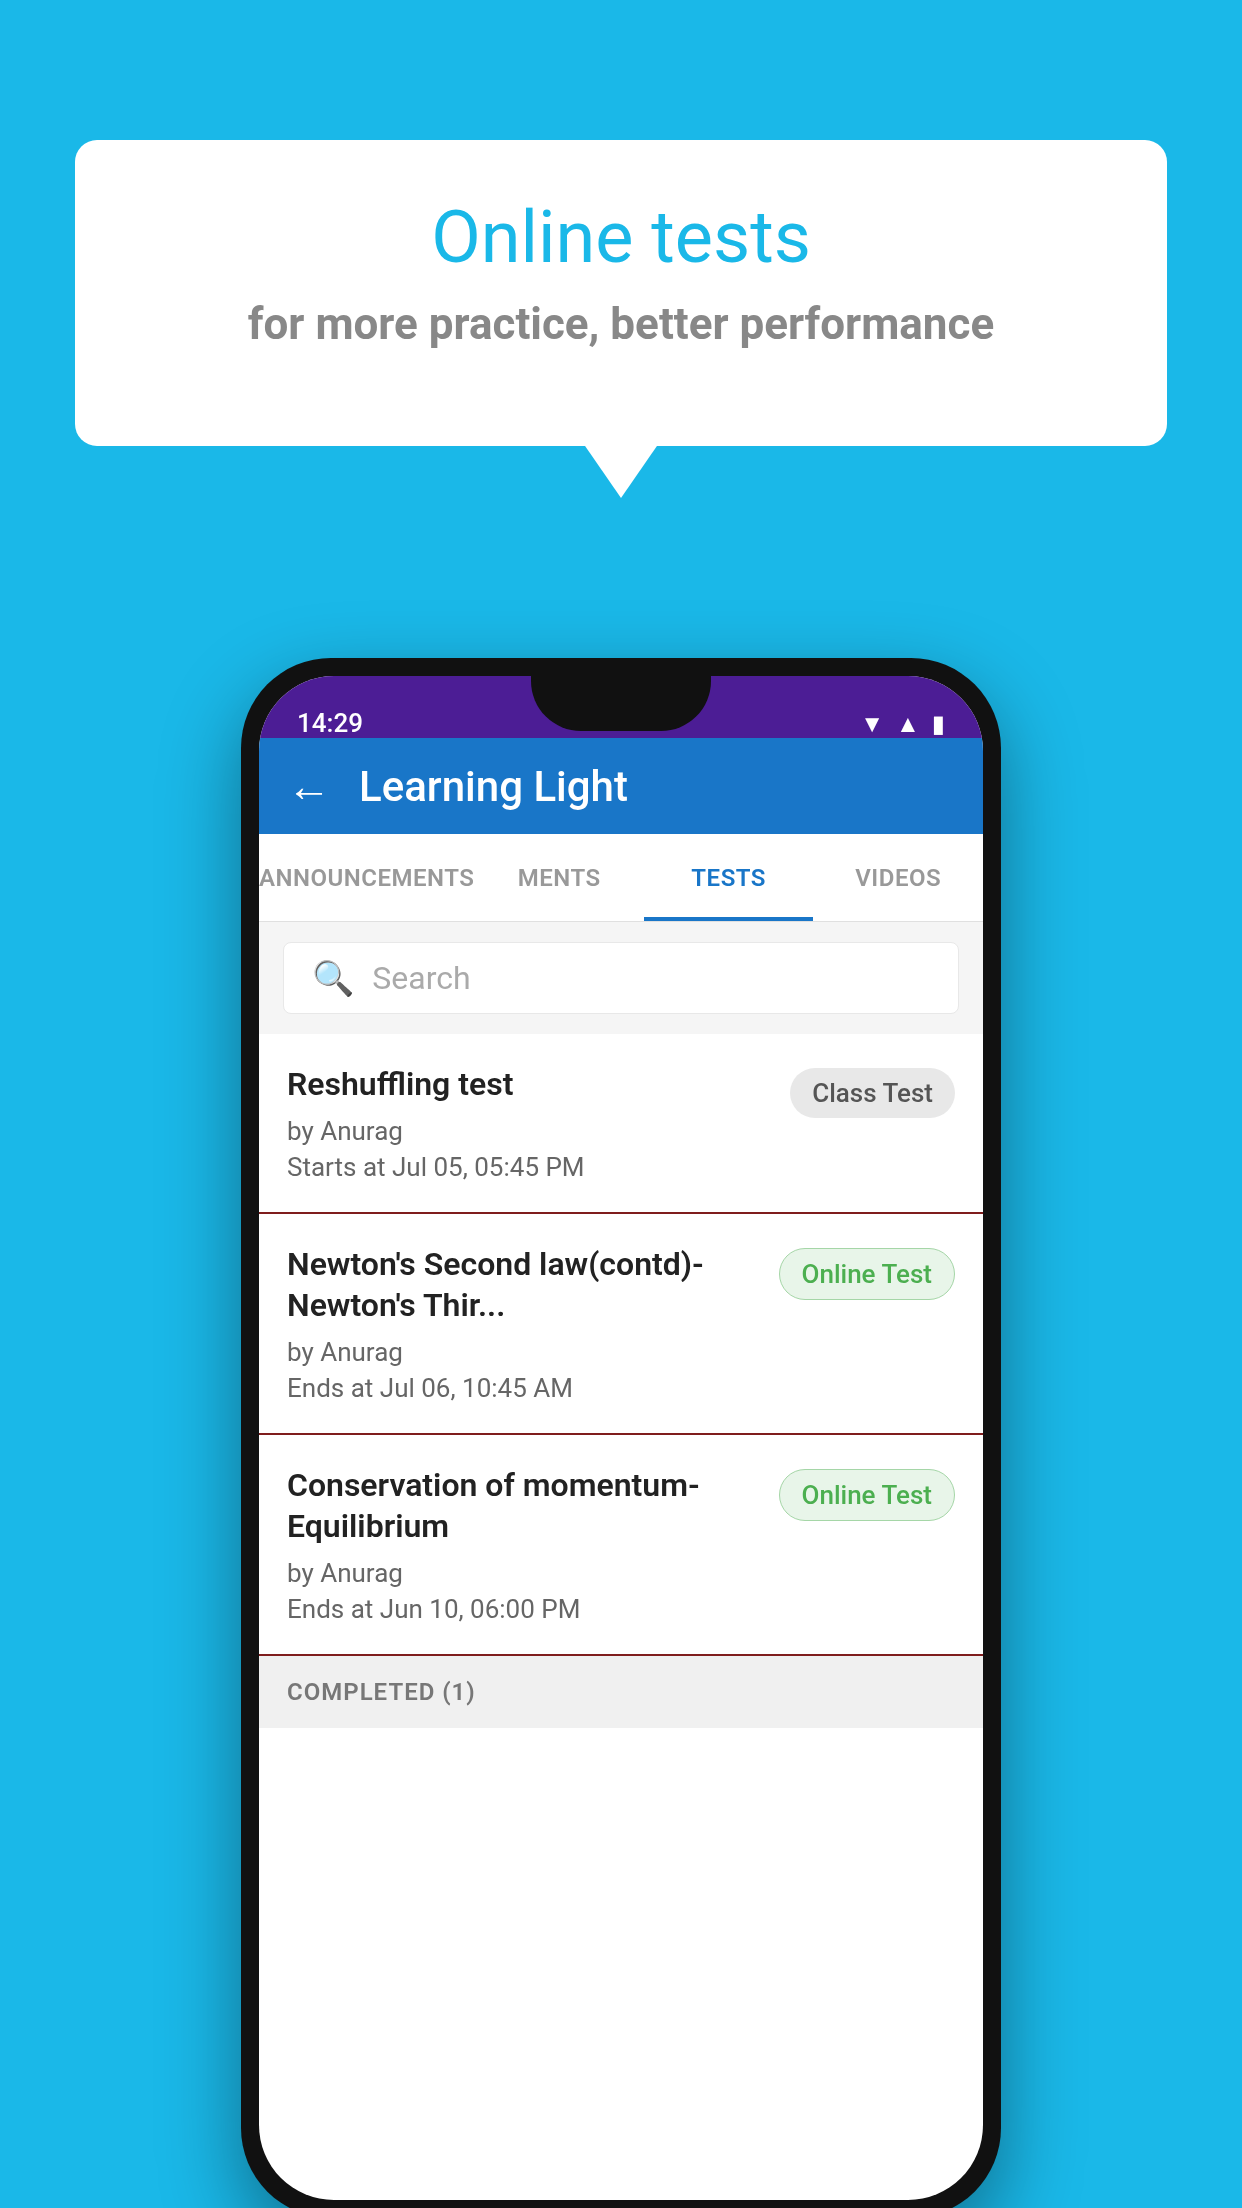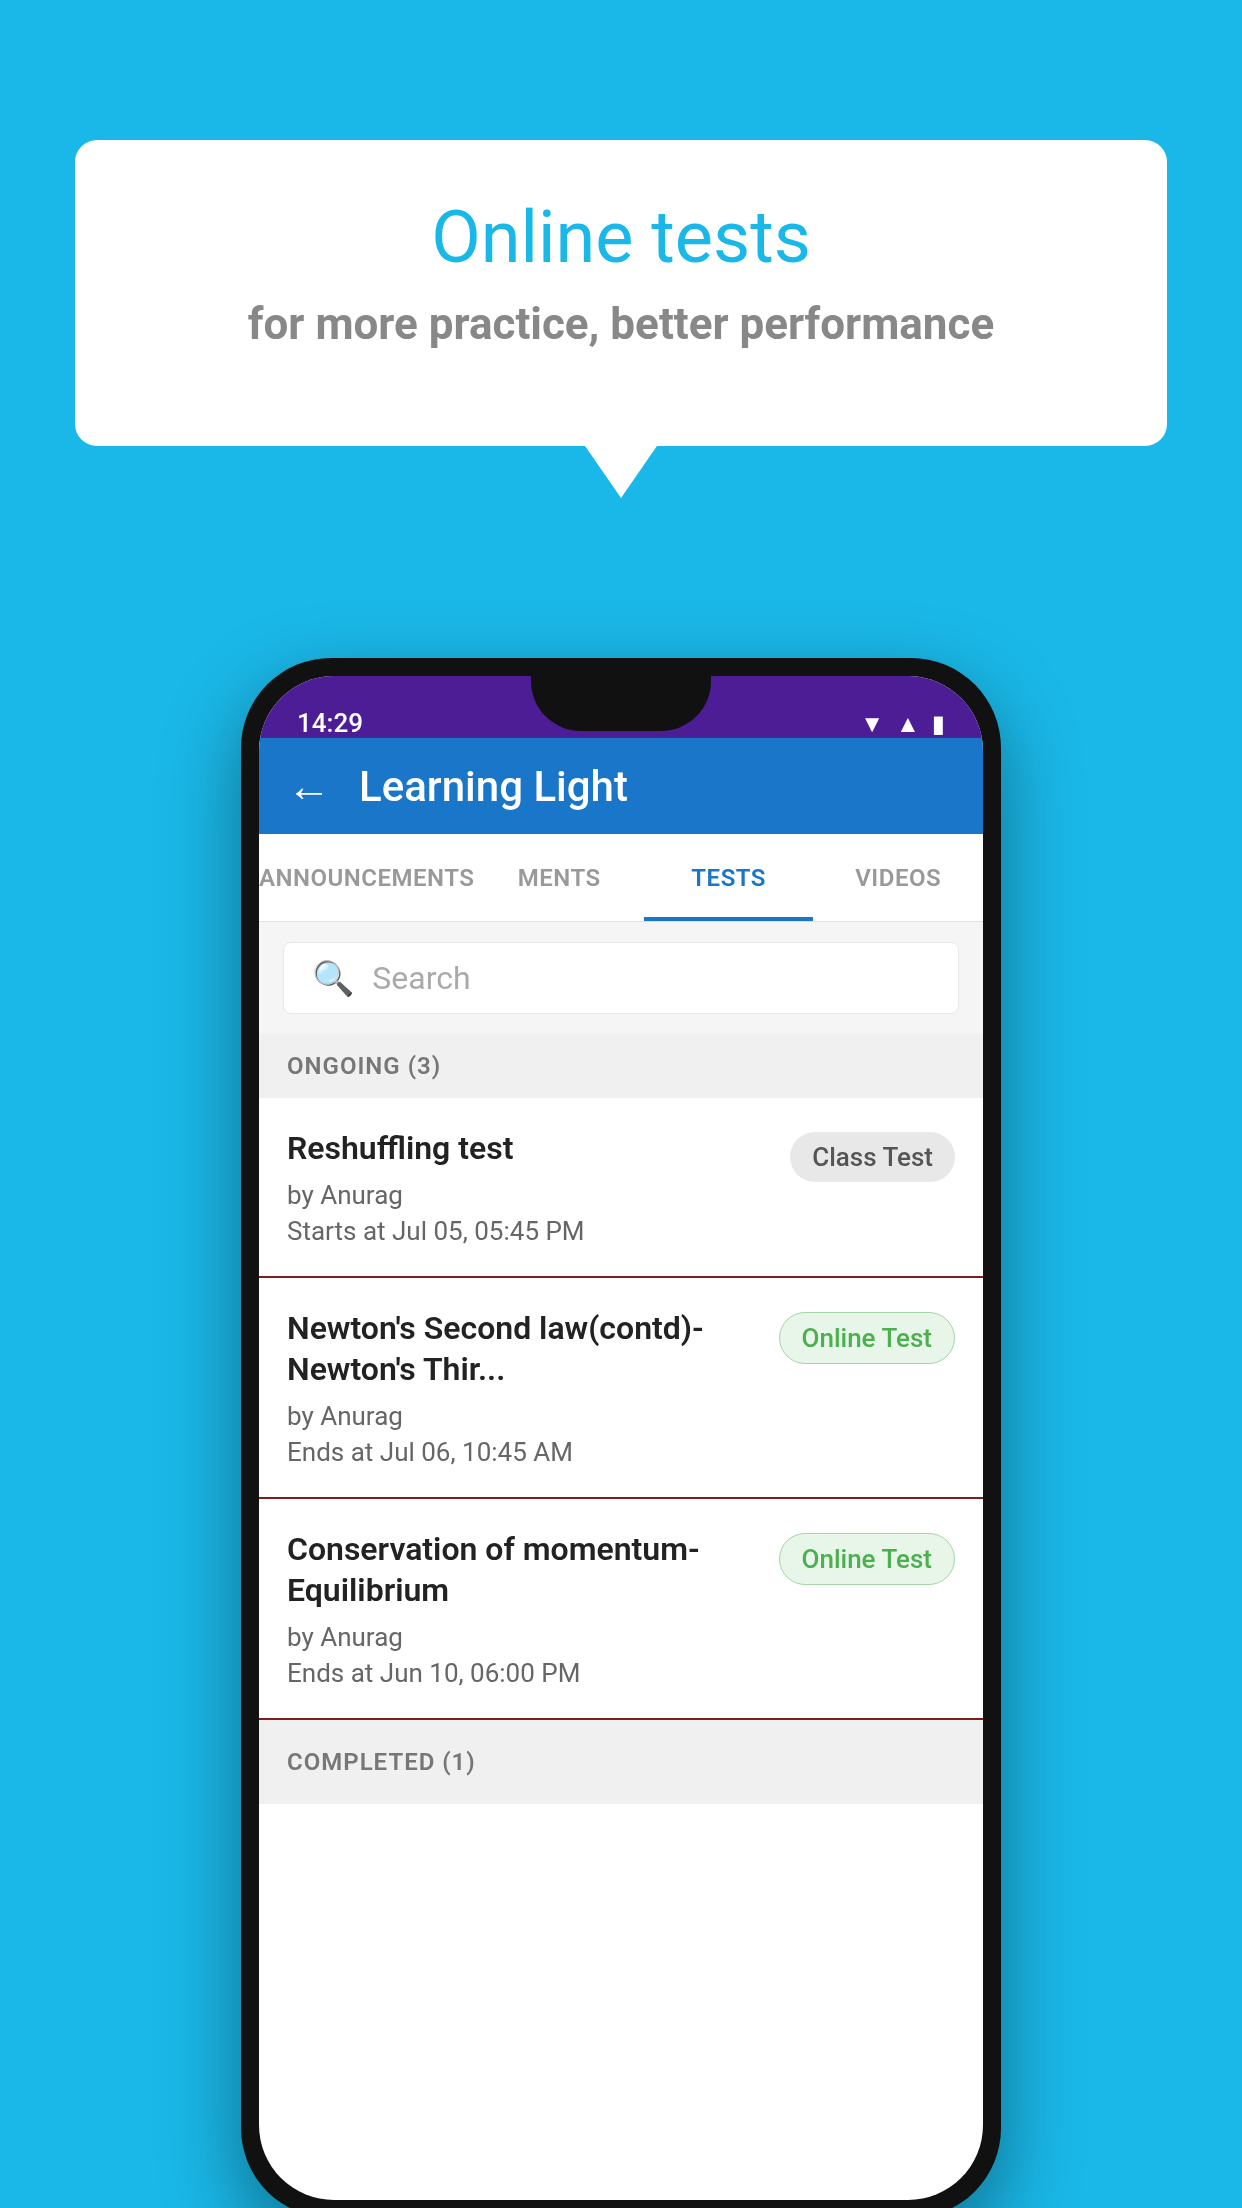--- a/index.html
+++ b/index.html
@@ -264,21 +264,21 @@
     }
 
     .badge-online {
       background: #e8f5e9;
       color: #4caf50;
       border: 1.5px solid #a5d6a7;
     }
 
     .completed-header {
       background: #f0f0f0;
-      padding: 28px 28px;
+      padding: 22px 28px;
       font-size: 24px;
       font-weight: 600;
       color: #777;
       letter-spacing: 1px;
     }
   </style>
 </head>
 <body>
 
 <div class="speech-bubble-container">
@@ -321,21 +321,20 @@
       </div>
     </div>
 
     <div class="search-container">
       <div class="search-bar">
         <span class="search-icon-wrap">🔍</span>
         <span class="search-placeholder">Search</span>
       </div>
     </div>
 
-    <div class="section-header">ONGOING (3)</div>
 
     <div class="test-item">
       <div class="test-item-content">
         <div class="test-item-title">Reshuffling test</div>
         <div class="test-item-author">by Anurag</div>
         <div class="test-item-time">
           <span>Starts at</span>&nbsp;<span>Jul 05, 05:45 PM</span>
         </div>
       </div>
       <span class="test-badge badge-class">Class Test</span>

